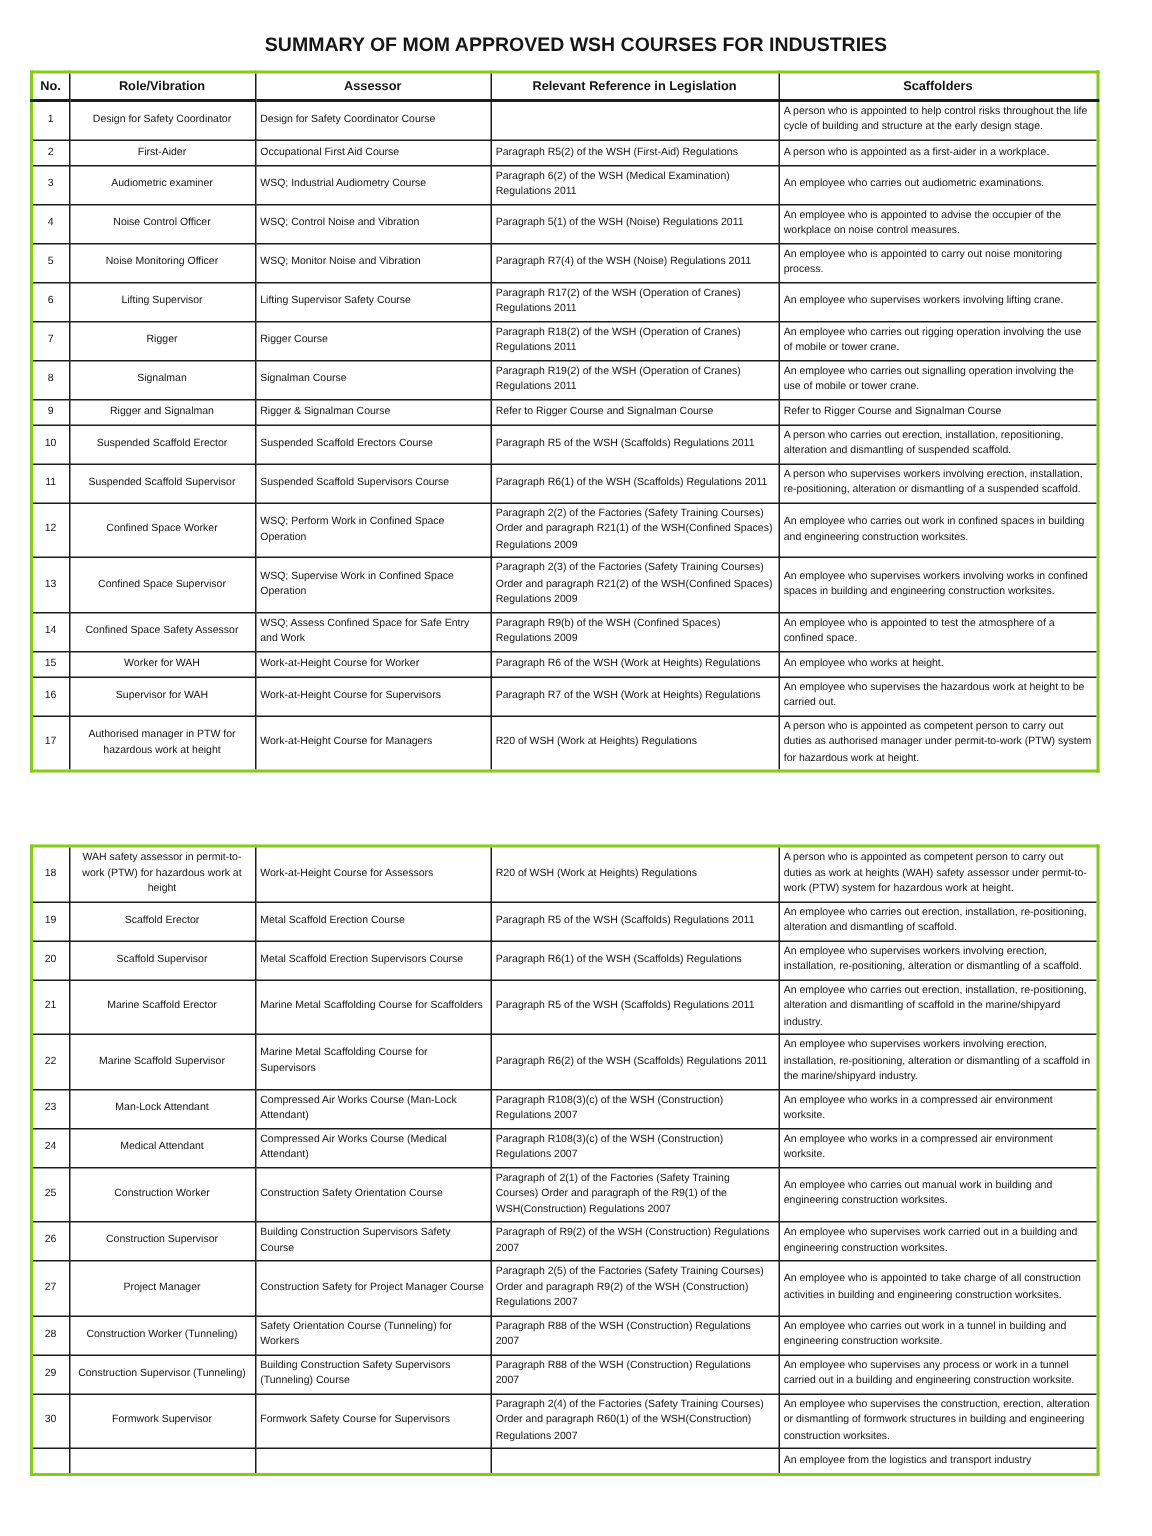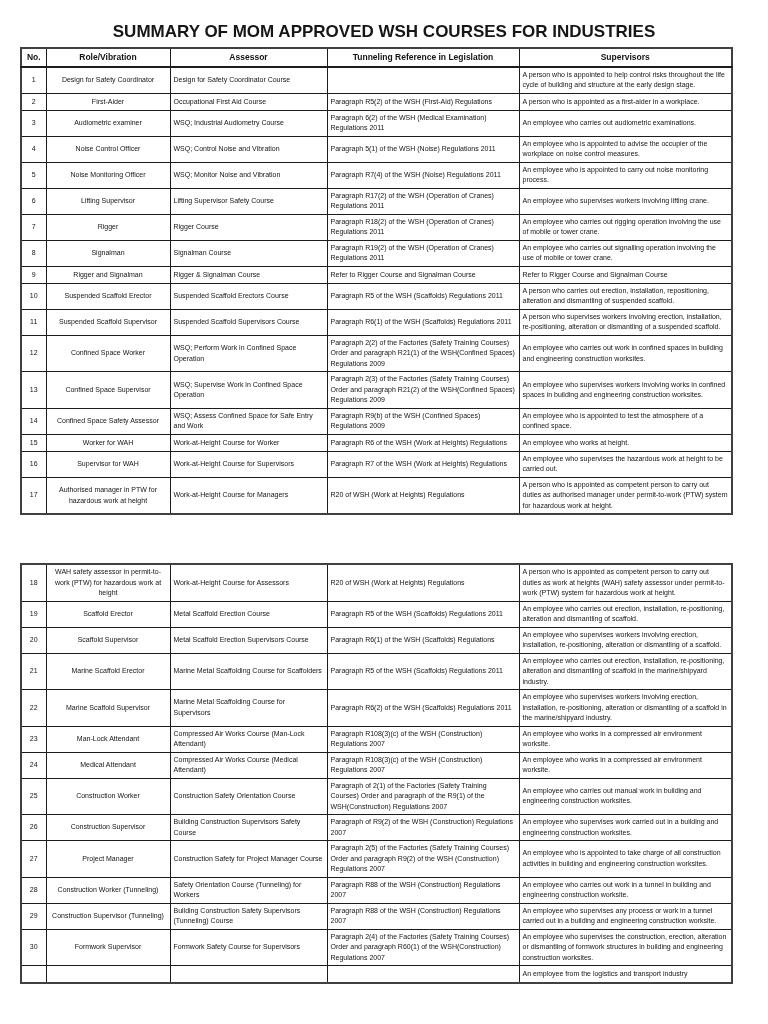--- a/index.html
+++ b/index.html
@@ -18,34 +18,34 @@
     background: #ffffff;
     color: #141414;
   }
   .doc-title {
     position: absolute;
     top: 22px;
     left: 0;
     width: 100%;
     margin: 0;
     text-align: center;
-    font-size: 17px;
+    font-size: 13px;
     font-weight: bold;
     color: #161616;
   }
   table.wsh {
     position: absolute;
     left: 20px;
     width: 711px;
     border-collapse: collapse;
     table-layout: fixed;
     font-size: 7px;
     line-height: 1.5;
     color: #141414;
-    border: 2px solid #404040;
+    border: 2px solid #84cc16;
   }
   table.wsh.page1 { top: 47px; }
   table.wsh.page2 { top: 563px; }
   table.wsh th, table.wsh td {
     border: 1px solid #1c1c1c;
     padding: 2px 3px;
     vertical-align: middle;
     overflow: hidden;
     word-wrap: break-word;
   }
@@ -73,22 +73,22 @@
         <col style="width:124px">
         <col style="width:157px">
         <col style="width:192px">
         <col style="width:213px">
     </colgroup>
     <thead>
       <tr>
           <th>No.</th>
           <th>Role/Vibration</th>
           <th>Assessor</th>
-          <th>Tunneling Reference in Legislation</th>
-          <th>Supervisors</th>
+          <th>Relevant Reference in Legislation</th>
+          <th>Scaffolders</th>
         </tr>
     </thead>
     <tbody>
         <tr>
           <td class="c-no">1</td>
           <td class="c-role">Design for Safety Coordinator</td>
           <td class="c-course">Design for Safety Coordinator Course</td>
           <td class="c-ref"></td>
           <td class="c-desc">A person who is appointed to help control risks throughout the life cycle of building and structure at the early design stage.</td>
         </tr>

